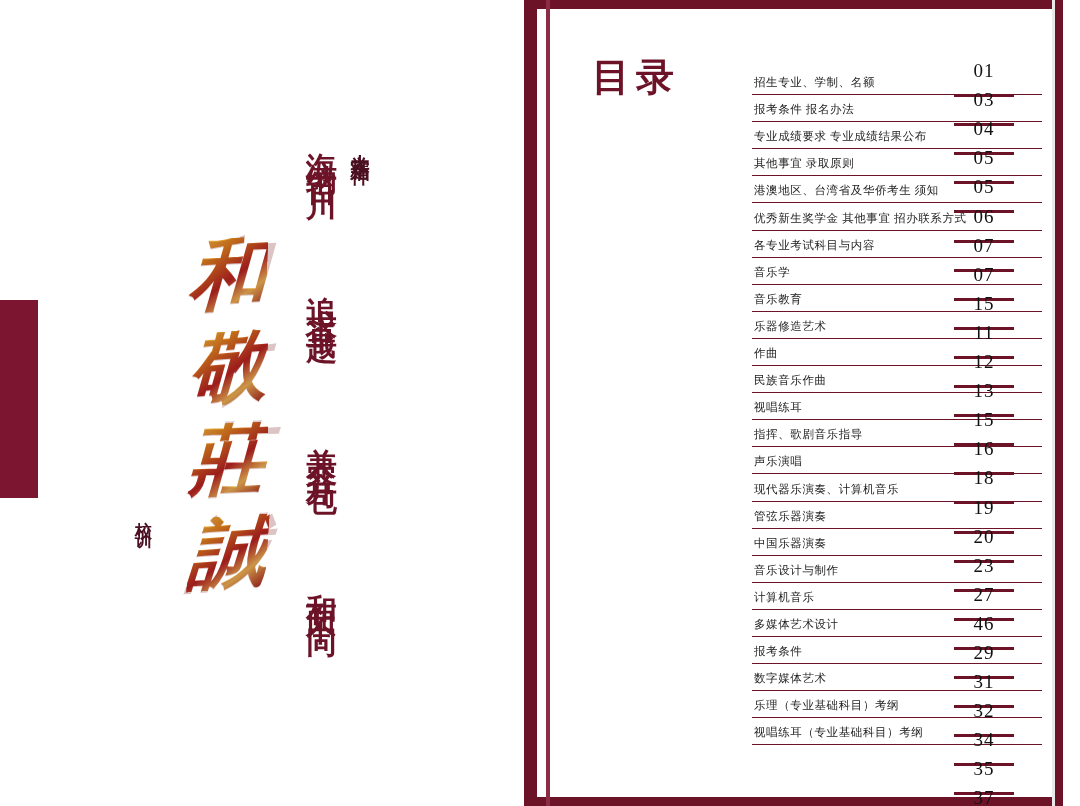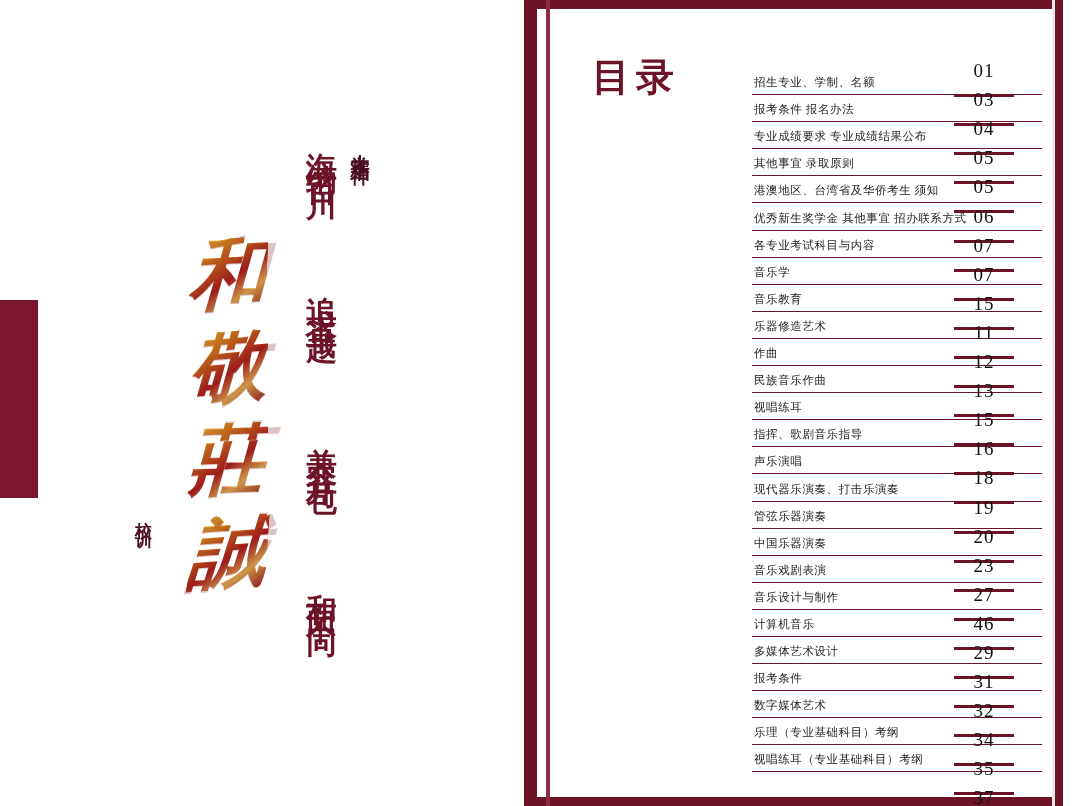--- a/index.html
+++ b/index.html
@@ -291,30 +291,27 @@
         <div class="toc-row">
           <span class="toc-label">视唱练耳</span>
         </div>
         <div class="toc-row">
           <span class="toc-label">指挥、歌剧音乐指导</span>
         </div>
         <div class="toc-row">
           <span class="toc-label">声乐演唱</span>
         </div>
         <div class="toc-row">
-          <span class="toc-label">现代器乐演奏、打击乐演奏</span>
+          <span class="toc-label">现代器乐演奏、计算机音乐</span>
         </div>
         <div class="toc-row">
           <span class="toc-label">管弦乐器演奏</span>
         </div>
         <div class="toc-row">
           <span class="toc-label">中国乐器演奏</span>
-        </div>
-        <div class="toc-row">
-          <span class="toc-label">音乐戏剧表演</span>
         </div>
         <div class="toc-row">
           <span class="toc-label">音乐设计与制作</span>
         </div>
         <div class="toc-row">
           <span class="toc-label">计算机音乐</span>
         </div>
         <div class="toc-row">
           <span class="toc-label">多媒体艺术设计</span>
         </div>

